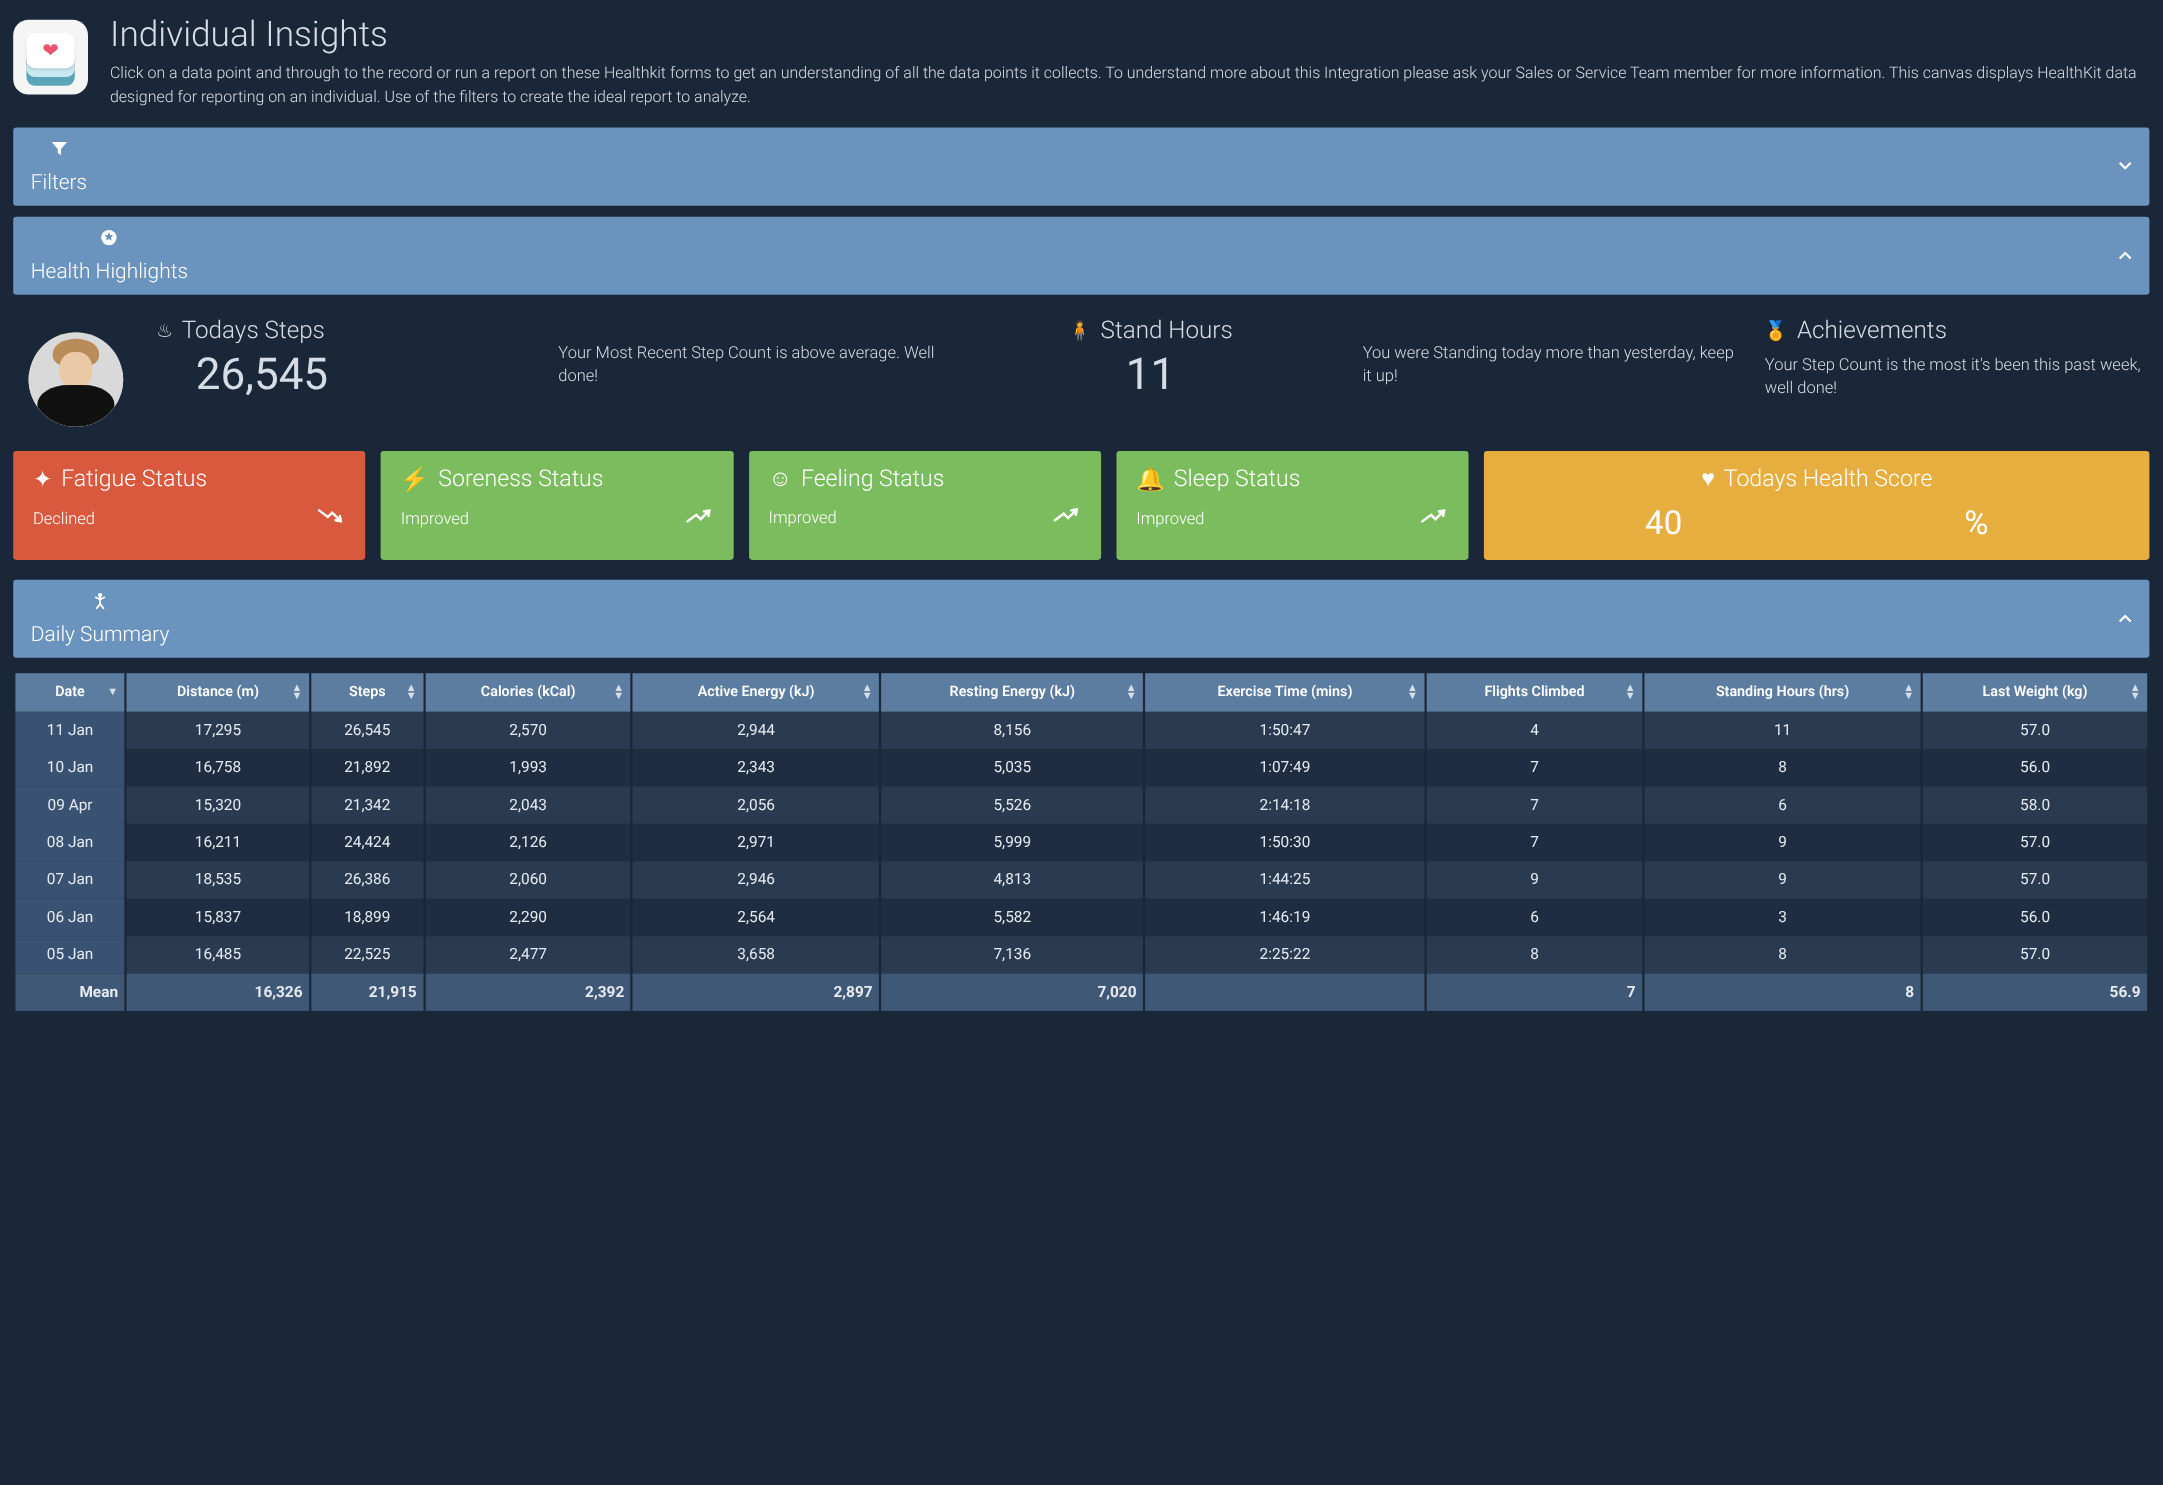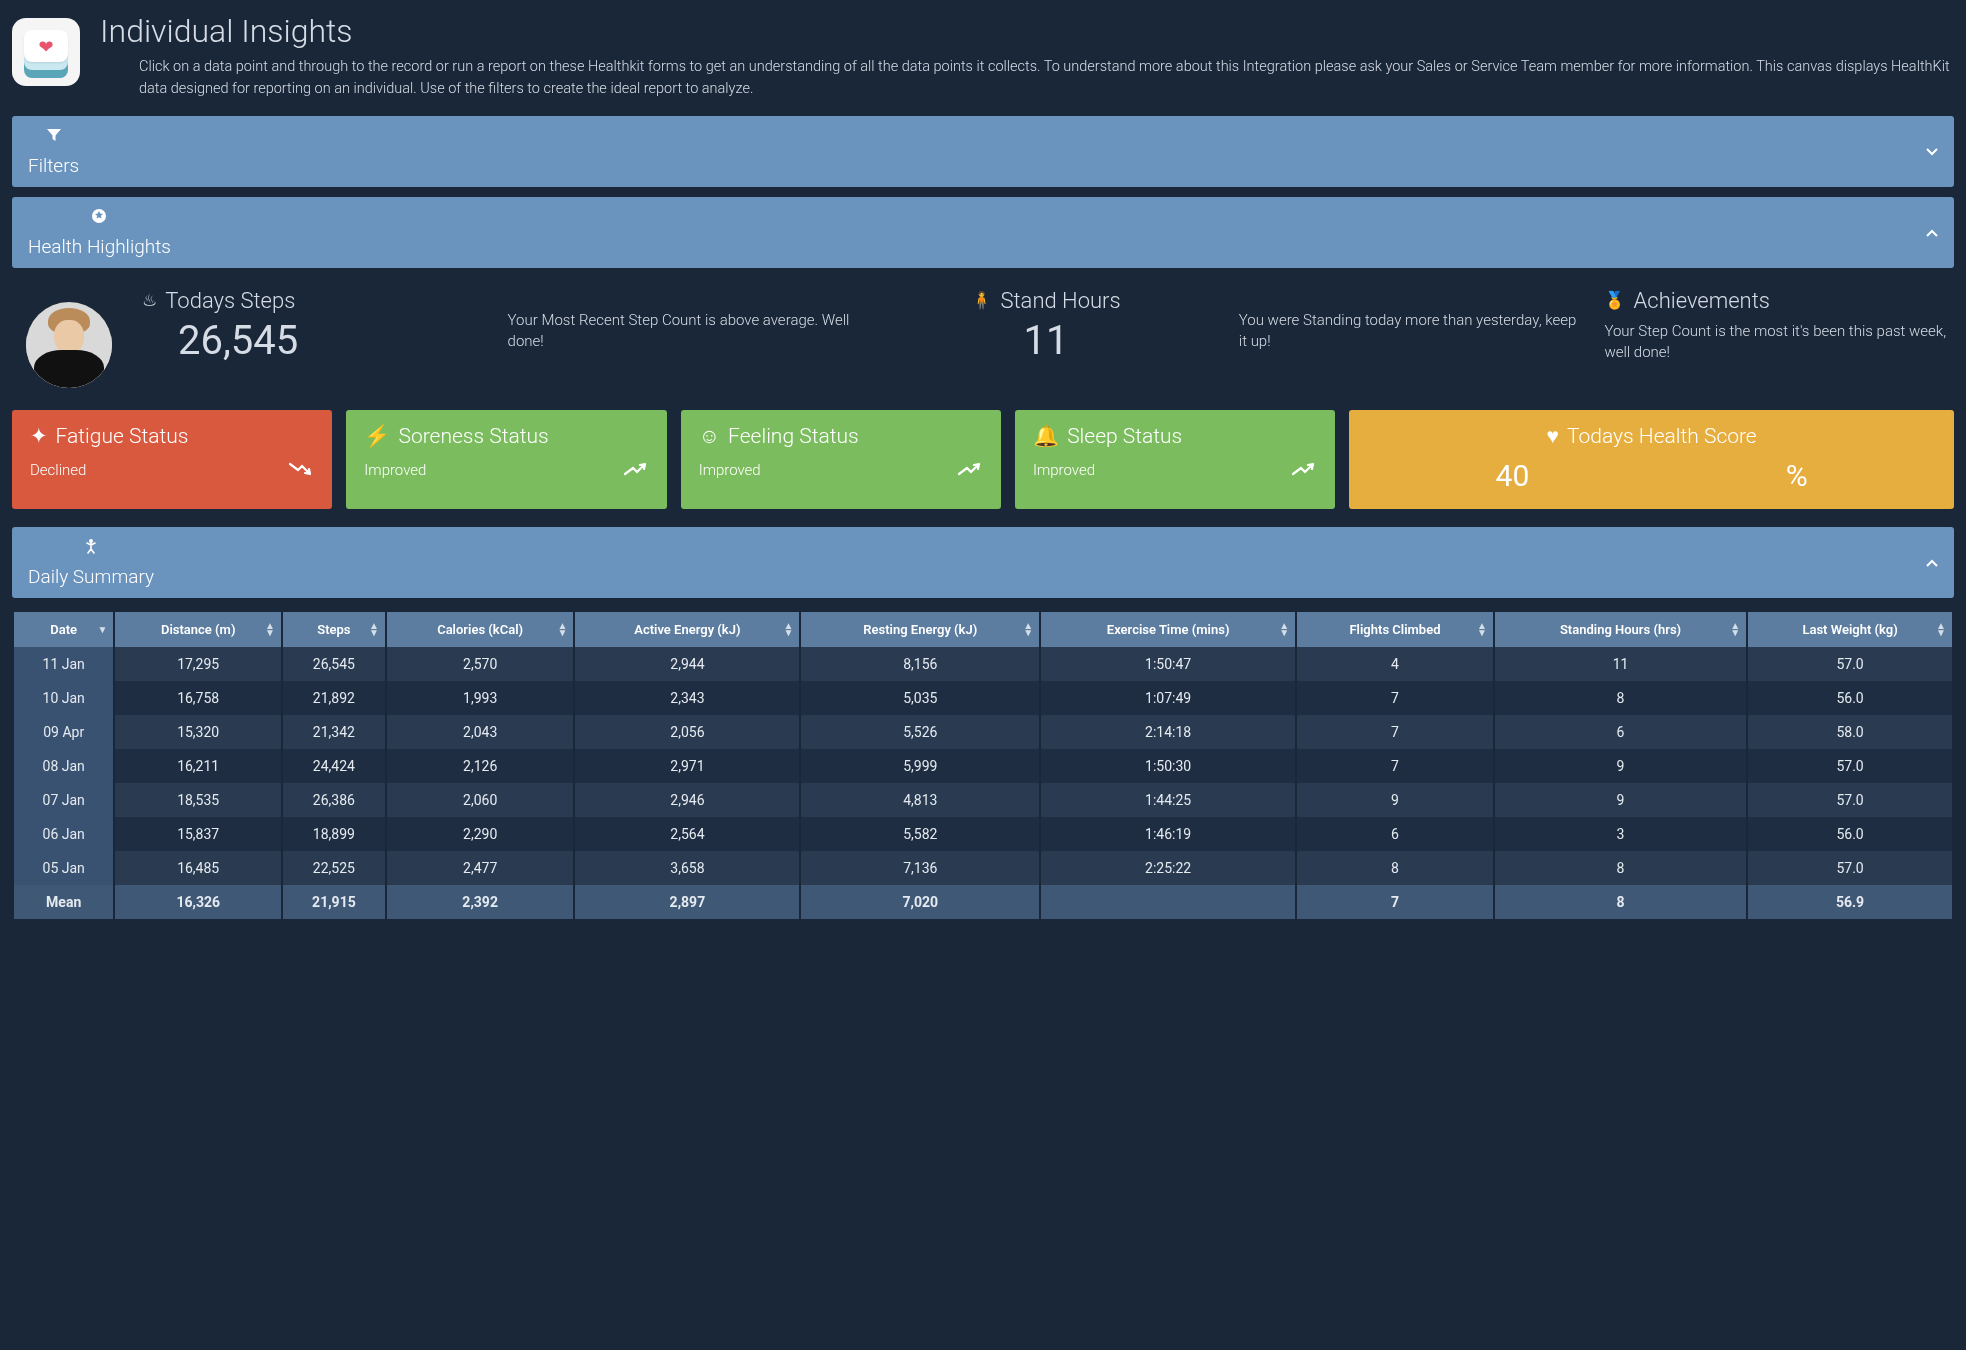--- a/index.html
+++ b/index.html
@@ -16,21 +16,21 @@
   display: flex; align-items: center; justify-content: center; flex-shrink: 0;
   position: relative; margin-top: 6px;
 }
 .logo-stack { position: relative; width: 48px; height: 48px; }
 .logo-layer { position: absolute; width: 44px; height: 32px; border-radius: 8px; left: 2px; }
 .logo-layer.l1 { background: #5aa6b8; top: 18px; }
 .logo-layer.l2 { background: #c9e8f0; top: 10px; }
 .logo-layer.l3 { background: #fff; top: 2px; display:flex; align-items:center; justify-content:center; box-shadow: 0 1px 2px rgba(0,0,0,0.1);}
 .logo-heart { color: #e8536d; font-size: 18px; }
 .page-title { font-size: 32px; font-weight: 300; color: #d5dce5; margin-bottom: 6px; }
-.page-desc { font-size: 14.5px; color: #d5dce5; line-height: 1.5; font-weight: 300; margin-left: 39px; }
+.page-desc { font-size: 14.5px; color: #d5dce5; line-height: 1.5; font-weight: 300; }
 
 .panel-bar {
   background: #6a94bd;
   color: #fff;
   padding: 10px 16px;
   border-radius: 3px;
   display: flex;
   align-items: center;
   justify-content: space-between;
   margin-bottom: 10px;
@@ -75,21 +75,21 @@
 table.summary th {
   background: #5c7da0; color: #fff; font-weight: 600; font-size: 13px;
   padding: 10px 8px; position: relative; text-align: center; vertical-align: middle;
 }
 table.summary th .sort { position: absolute; right: 6px; top: 50%; transform: translateY(-50%); font-size: 10px; color: rgba(255,255,255,0.75); line-height: 0.7; }
 table.summary td {
   text-align: center; padding: 9px 6px; font-size: 14px; color: #e5eaf0;
 }
 table.summary tbody tr:nth-child(odd) td { background: #2a3b51; }
 table.summary tbody tr:nth-child(even) td { background: #1e2d41; }
-table.summary tbody tr.mean td { background: #3f5876; font-weight: 700; }
+table.summary tbody tr.mean td { background: #3f5876; font-weight: 700; text-align: right; }
 table.summary td.date { background: #3a5272 !important; }
 table.summary tr.mean td.date { background:#3f5876 !important; }
 
 svg { overflow: visible; }
 </style>
 </head>
 <body>
 
 <div class="header">
   <div class="logo">

